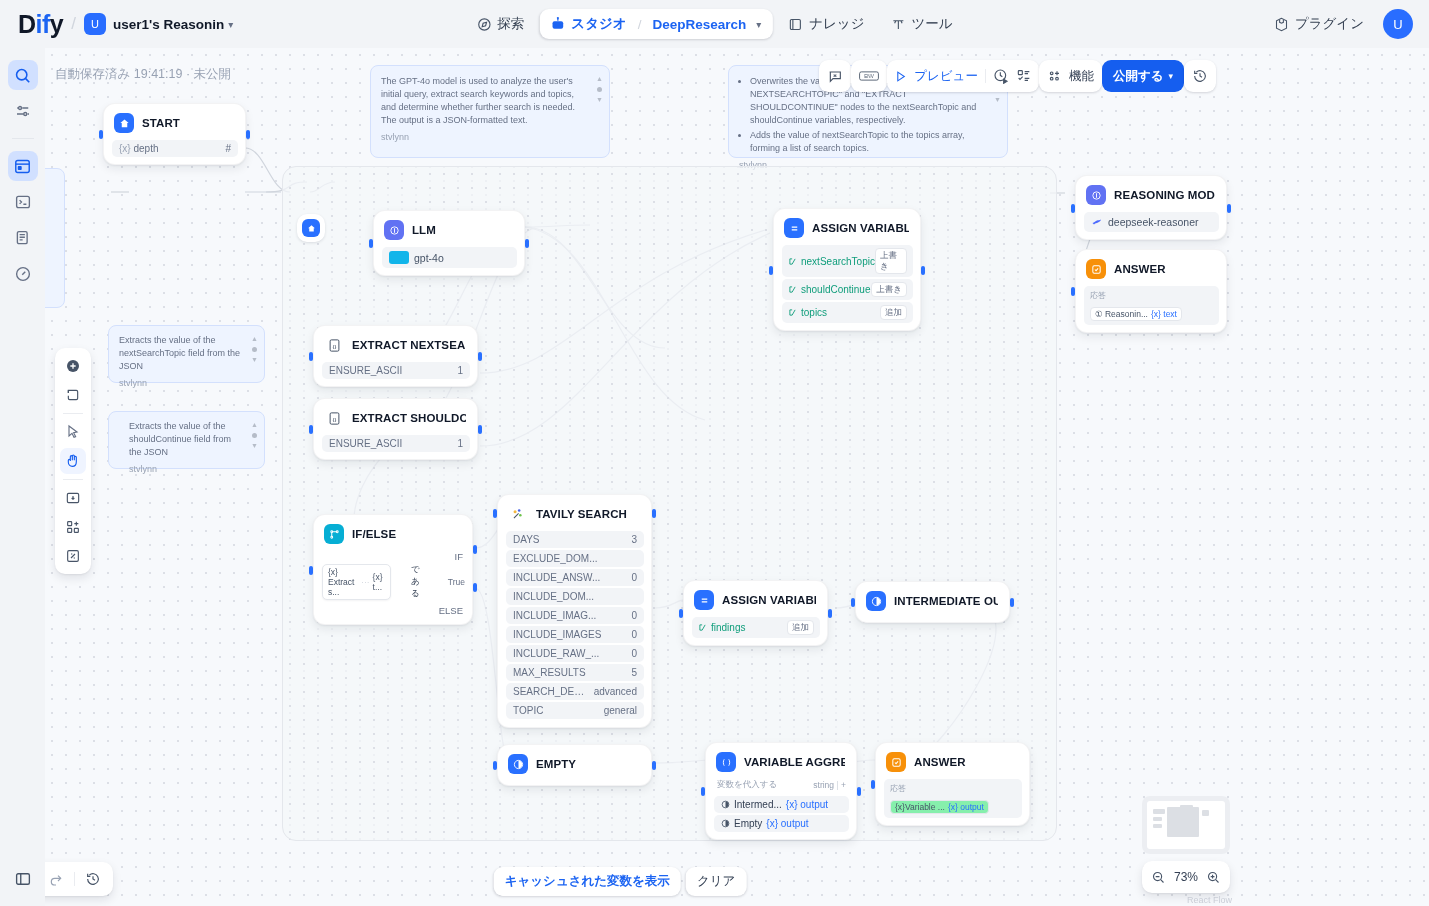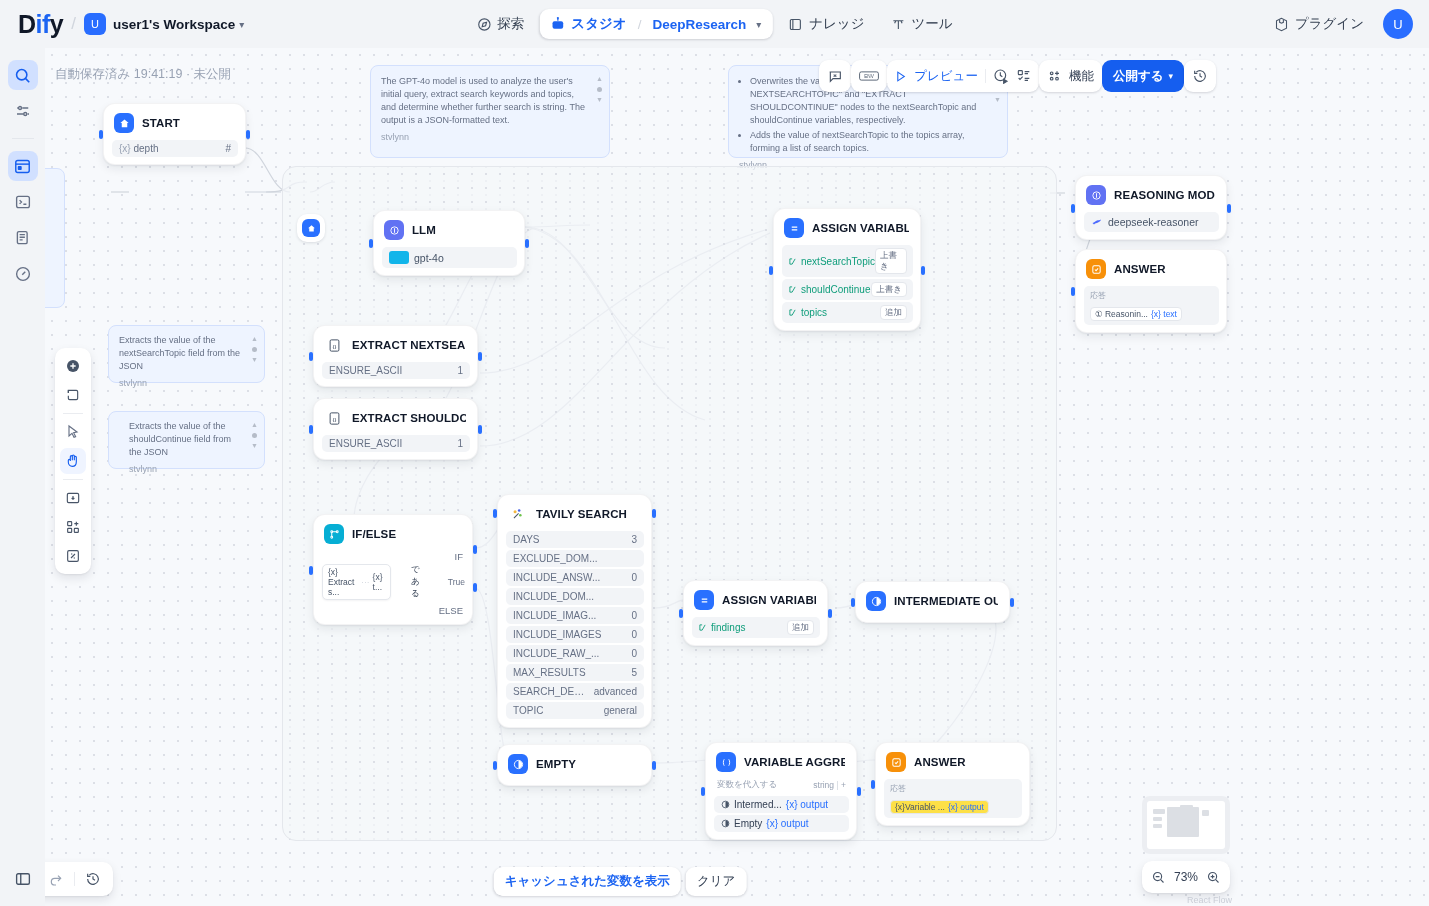--- a/index.html
+++ b/index.html
@@ -249,21 +249,21 @@
 </head>
 <body>
 
 <div id="app">
 
   <div class="header">
     <div class="brand">
       <div class="logo">D<span class="blue">if</span>y</div>
       <div class="brand-sep">/</div>
       <div class="ws-avatar">U</div>
-      <div class="ws-name">user1's Workspace</div>
+      <div class="ws-name">user1's Reasonin</div>
       <span class="caret">▾</span>
     </div>
 
     <div class="nav-center">
       <div class="nav-item">
         <svg class="i" width="15" height="15" viewBox="0 0 24 24" fill="none" stroke="#475467" stroke-width="1.8">
             <circle cx="12" cy="12" r="9"></circle>
             <path d="M15.5 8.5 10 10l-1.5 5.5L14 14z"></path>
           </svg>
         <span>探索</span>
@@ -387,21 +387,21 @@
     <div class="sticky" style="left:-40px; top:120px; width:60px; height:140px; padding:8px 6px 6px 8px;">
       <div style="white-space:pre-line">ionary
 alue.
 epth)
 m 0
 uence
 , array</div>
     </div>
 
     <div class="sticky" style="left:325px; top:17px; width:240px; height:93px;">
-      <div>The GPT-4o model is used to analyze the user's initial query, extract search keywords and topics, and determine whether further search is string. The output is a JSON-formatted text.</div>
+      <div>The GPT-4o model is used to analyze the user's initial query, extract search keywords and topics, and determine whether further search is needed. The output is a JSON-formatted text.</div>
       <div class="author">stvlynn</div>
       <div class="sticky-scroll">
         <span>▲</span>
         <span class="dot"></span>
         <span>▼</span>
       </div>
     </div>
 
     <div class="sticky" style="left:683px; top:17px; width:280px; height:93px;">
       <ul>
@@ -794,21 +794,21 @@
           <svg class="i" width="11" height="11" viewBox="0 0 24 24" fill="none" stroke="#fff" stroke-width="2.2">
               <rect x="4" y="4" width="16" height="16" rx="3"></rect>
               <path d="M8.5 12l2.5 2.5 4.5-5"></path>
             </svg>
         </div>
         <div class="node-title">ANSWER</div>
       </div>
       <div class="node-body">
         <div style="background:#f2f4f7; border-radius:5px; padding:4px 6px;">
           <div style="font-size:8px; color:#98a2b3; margin-bottom:2px;">応答</div>
-          <div style="display:inline-flex; align-items:center; gap:3px; background:#fde047; border:1px solid #e4e7ec; border-radius:4px; padding:1px 4px; font-size:8.5px;">
+          <div style="display:inline-flex; align-items:center; gap:3px; background:#86efac; border:1px solid #e4e7ec; border-radius:4px; padding:1px 4px; font-size:8.5px;">
             <span style="color:#475467">{x}Variable ...</span>
             <span style="color:#2970ff">{x} output</span>
           </div>
         </div>
       </div>
     </div>
 
     <div class="tool-strip">
       <div class="tool-btn">
         <svg class="i" width="16" height="16" viewBox="0 0 24 24" fill="#475467">

